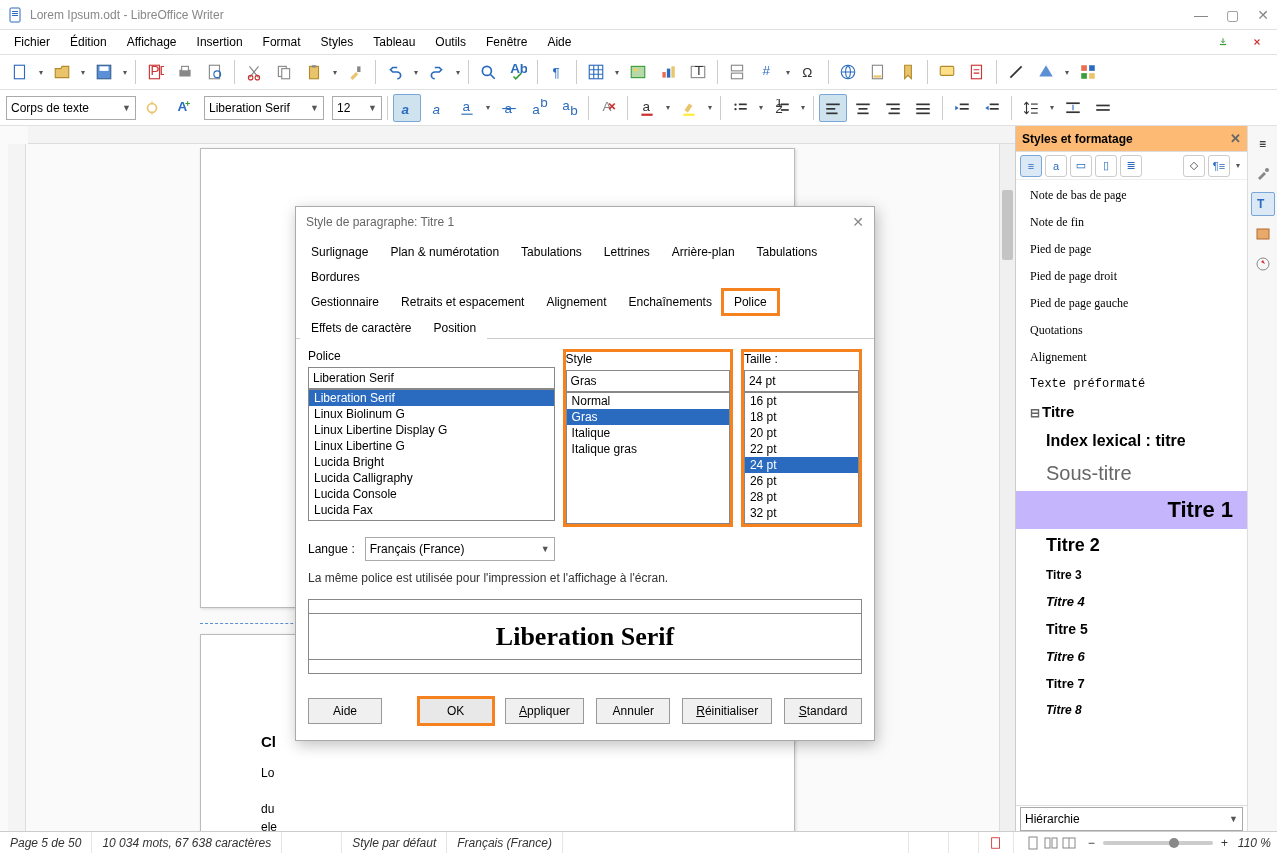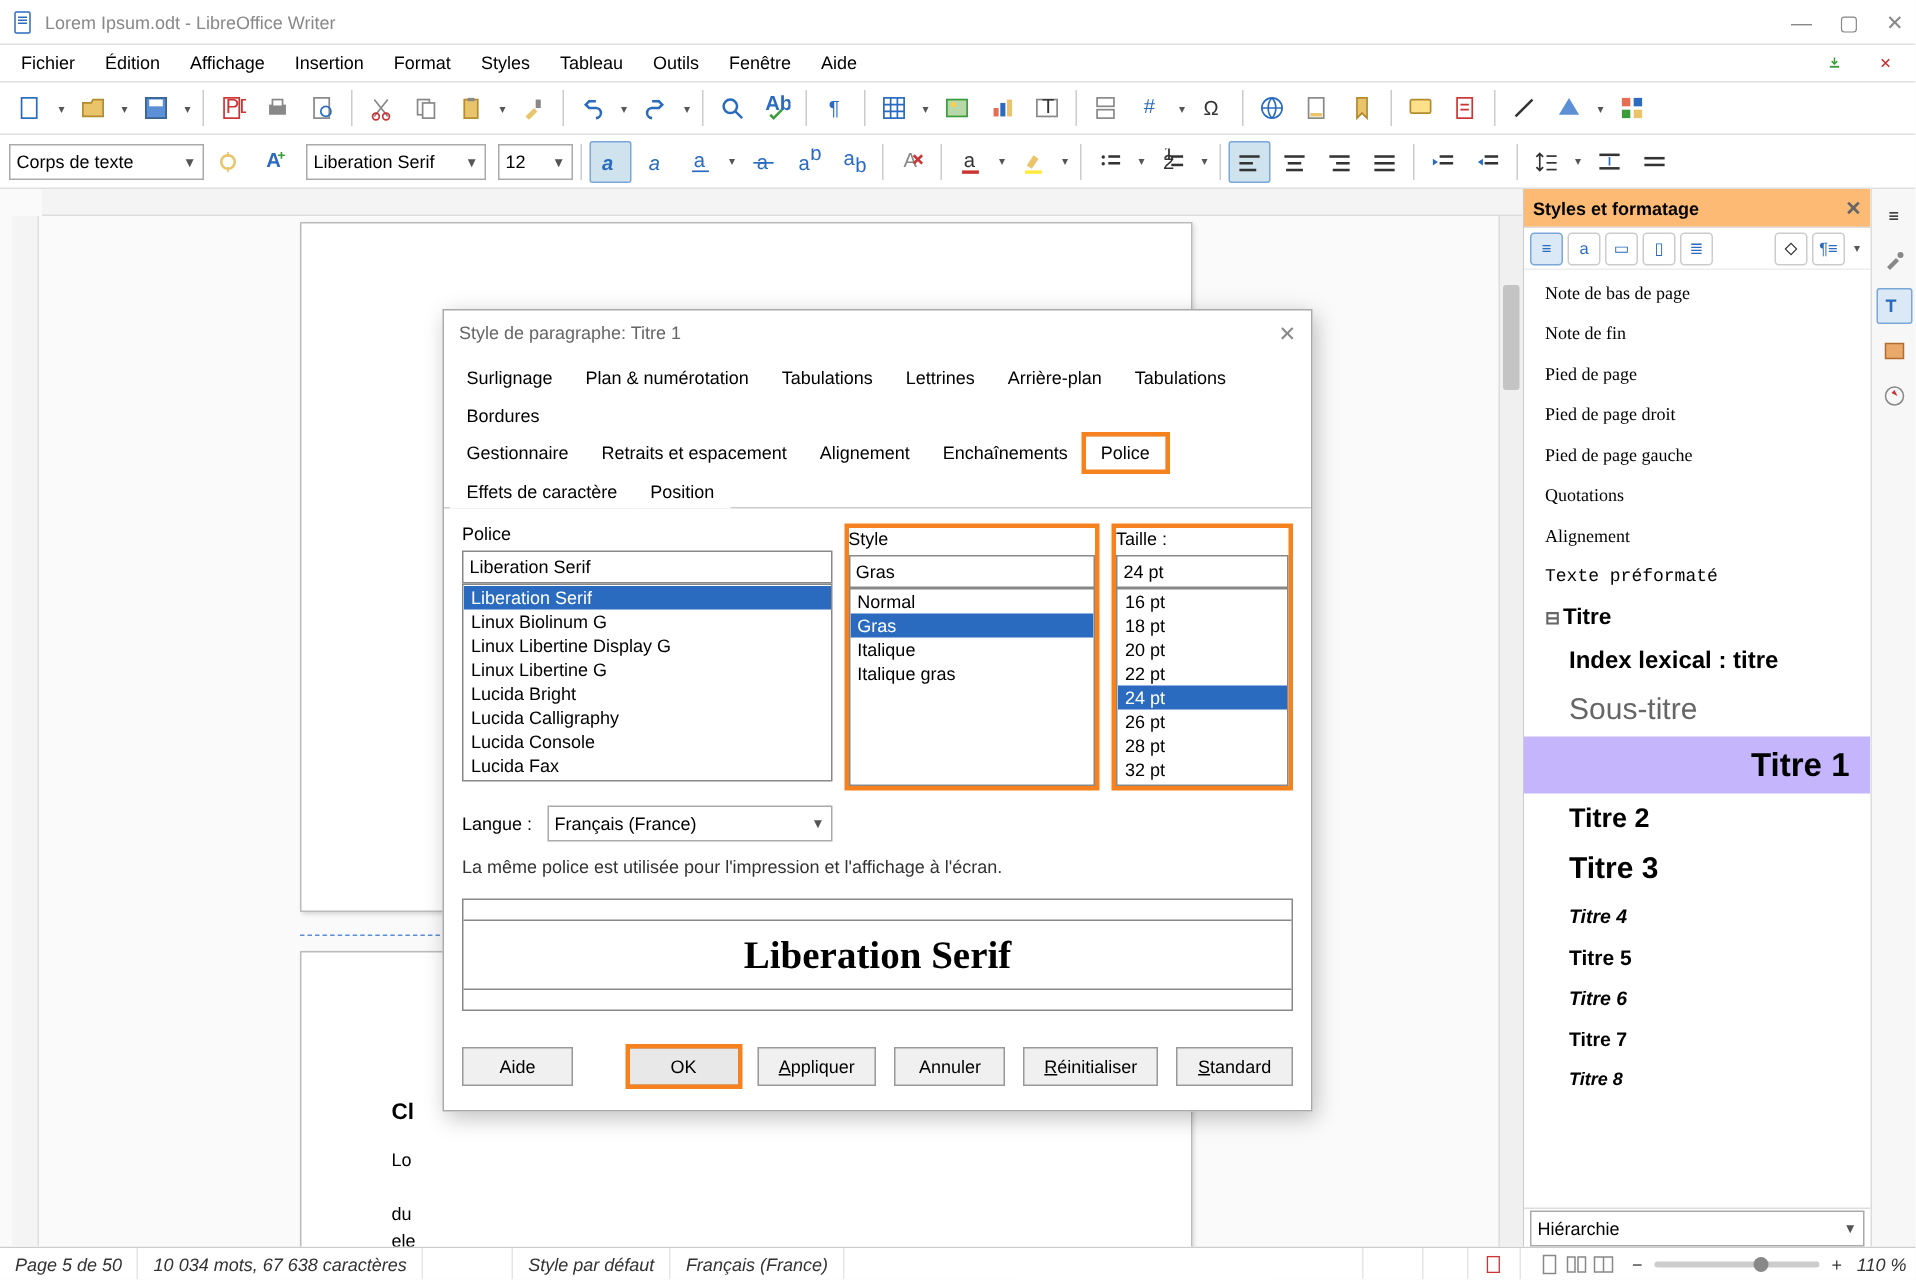--- a/index.html
+++ b/index.html
@@ -558,21 +558,21 @@
         <div class="item serif">Pied de page droit</div>
         <div class="item serif">Pied de page gauche</div>
         <div class="item serif">Quotations</div>
         <div class="item serif">Alignement</div>
         <div class="item mono">Texte préformaté</div>
         <div class="item titre-root"><span class="expander">⊟</span>Titre</div>
         <div class="item sub" style="font-weight:bold;font-size:16px;">Index lexical : titre</div>
         <div class="item sub" style="font-size:20px;color:#666;">Sous-titre</div>
         <div class="item sub sel" style="font-weight:bold;font-size:22px;">Titre 1</div>
         <div class="item sub" style="font-weight:bold;font-size:18px;">Titre 2</div>
-        <div class="item sub" style="font-weight:bold;font-size:20px;">Titre 3</div>
+        <div class="item sub" style="font-weight:bold;font-size:12px;">Titre 3</div>
         <div class="item sub" style="font-weight:bold;font-style:italic;font-size:13px;">Titre 4</div>
         <div class="item sub" style="font-weight:bold;font-size:14px;">Titre 5</div>
         <div class="item sub" style="font-weight:bold;font-style:italic;font-size:13px;">Titre 6</div>
         <div class="item sub" style="font-weight:bold;font-size:13px;">Titre 7</div>
         <div class="item sub" style="font-weight:bold;font-style:italic;font-size:12px;">Titre 8</div>
       </div>
     <div class="footer">
       <div class="combo">
         <input value="Hiérarchie" style="">
         <span class="arrow">▼</span>

